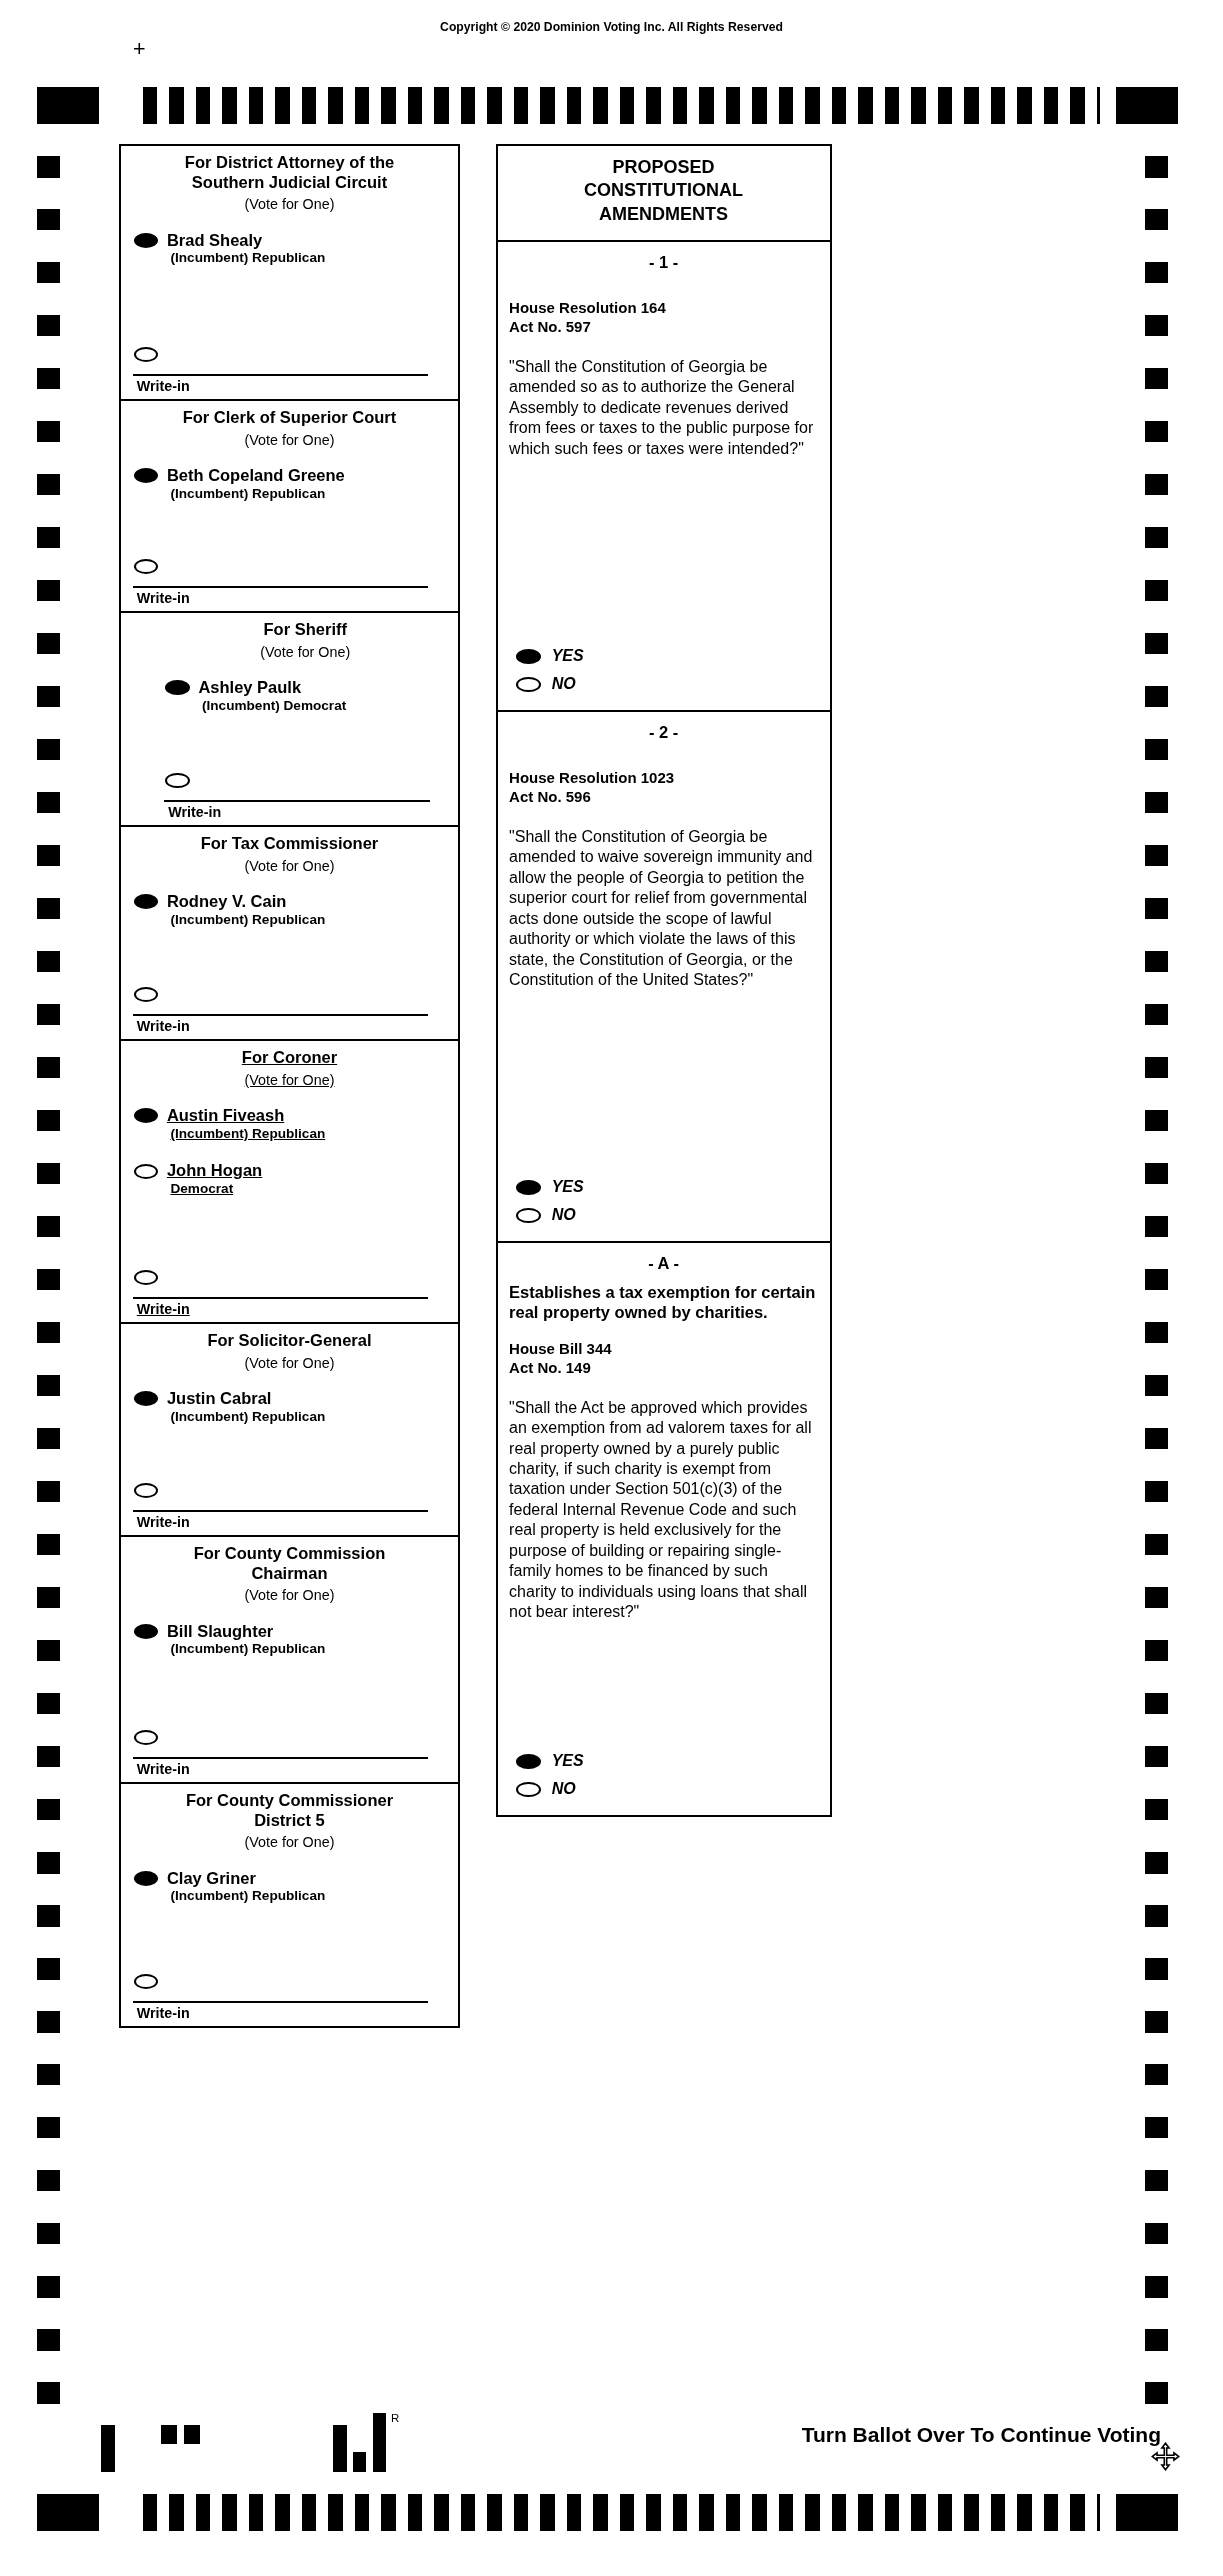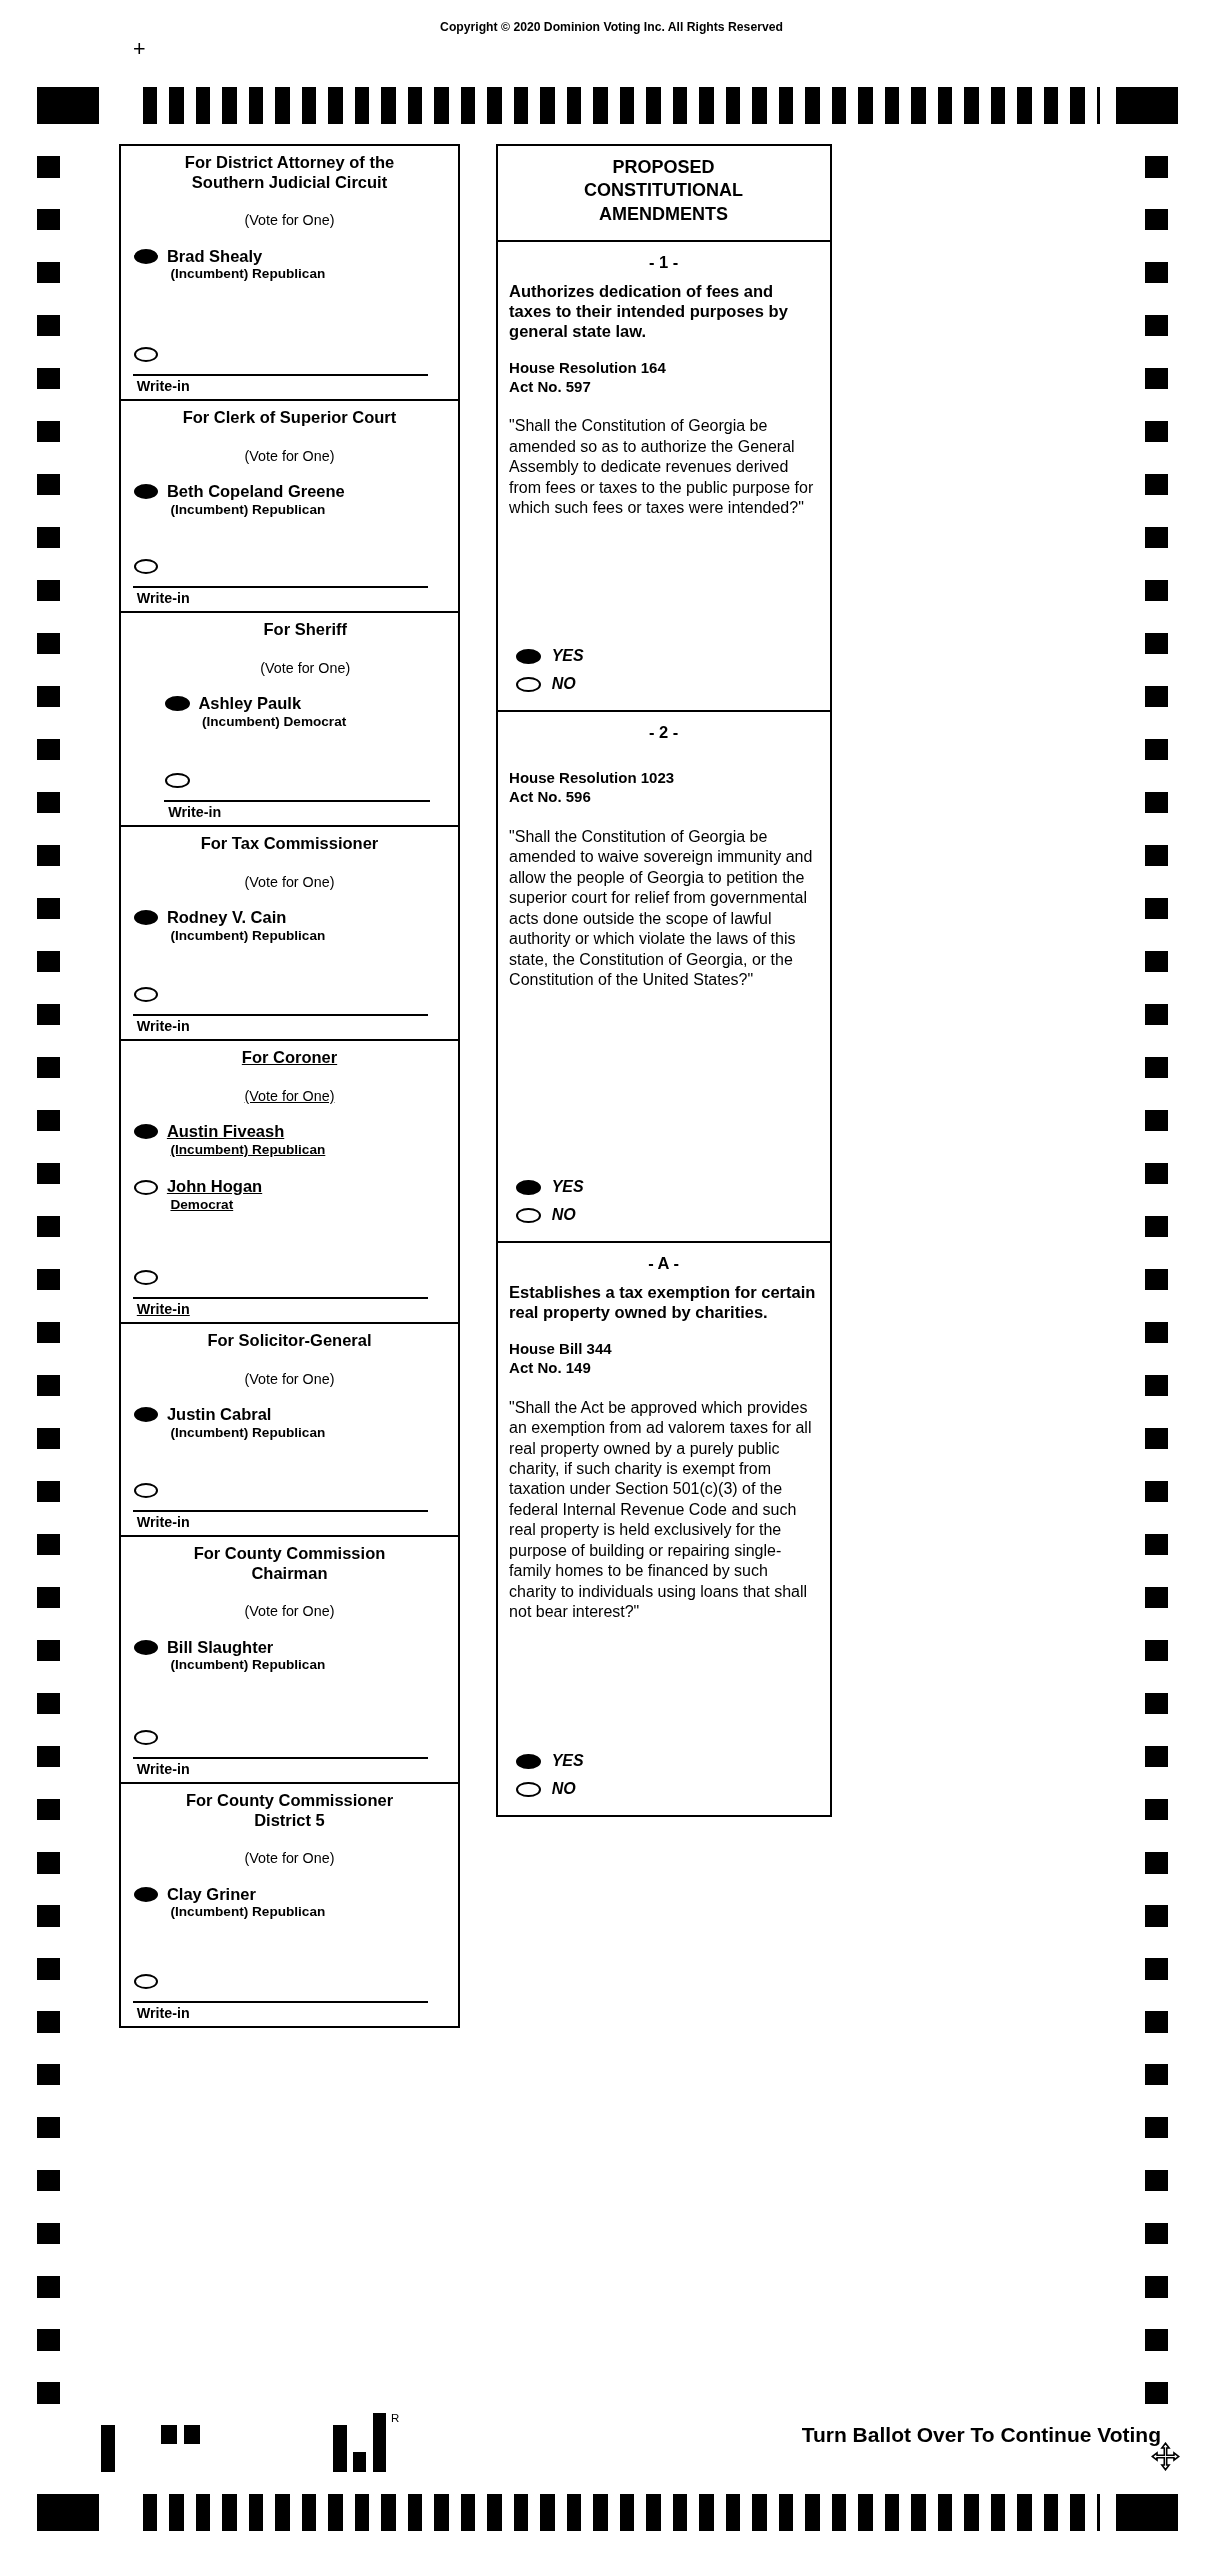--- a/index.html
+++ b/index.html
@@ -57,21 +57,21 @@
   .contest:last-child { border-bottom: none; }
   .c1 { min-height: 255px; } .c2 { min-height: 212px; }
   .c3 { min-height: 214px; padding-left: 43px; } .c4 { min-height: 214px; }
   .c5 { min-height: 283px; text-decoration: underline; } .c6 { min-height: 213px; }
   .c7 { min-height: 247px; } .c8 { min-height: 242px; }
 
   .contest-title {
     font-weight: 700; font-size: 16.5px; line-height: 1.18;
     text-align: center; white-space: pre-line;
   }
-  .contest-instruction { font-size: 14.3px; text-align: center; margin-top: 20px; }
+  .contest-instruction { font-size: 14.3px; text-align: center; margin-top: 4px; }
 
   .cand-row { display: flex; align-items: flex-start; margin: 18.6px 0 0 1.4px; }
   .bubble {
     flex: 0 0 auto; width: 24.4px; height: 15px;
     border: 2.2px solid #000; border-radius: 50%;
     box-sizing: border-box; background: #fff; margin-top: 2.2px;
   }
   .bubble.filled { background: #000; }
   .cand-text { display: flex; flex-direction: column; margin-left: 8.6px; }
   .cand-name  { font-weight: 700; font-size: 16.5px; line-height: 1.1; }
@@ -282,21 +282,20 @@
   </div>
 
   <div class="col-right">
 
     <header class="rc-cell rc-header rc-h1">PROPOSED
 CONSTITUTIONAL
 AMENDMENTS</header>
 
     <section class="rc-cell measure rc-m1">
       <div class="measure-number">- 1 -</div>
-      <div class="measure-summary">Authorizes dedication of fees and taxes to their intended purposes by general state law.</div>
       <div class="measure-ref">
         <div>House Resolution 164</div>
         <div>Act No. 597</div>
       </div>
       <div class="measure-question">"Shall the Constitution of Georgia be amended so as to authorize the General Assembly to dedicate revenues derived from fees or taxes to the public purpose for which such fees or taxes were intended?"</div>
       <div class="choice-row yes-row">
         <span class="bubble filled"></span>
         <span class="choice-label">YES</span>
       </div>
       <div class="choice-row">

